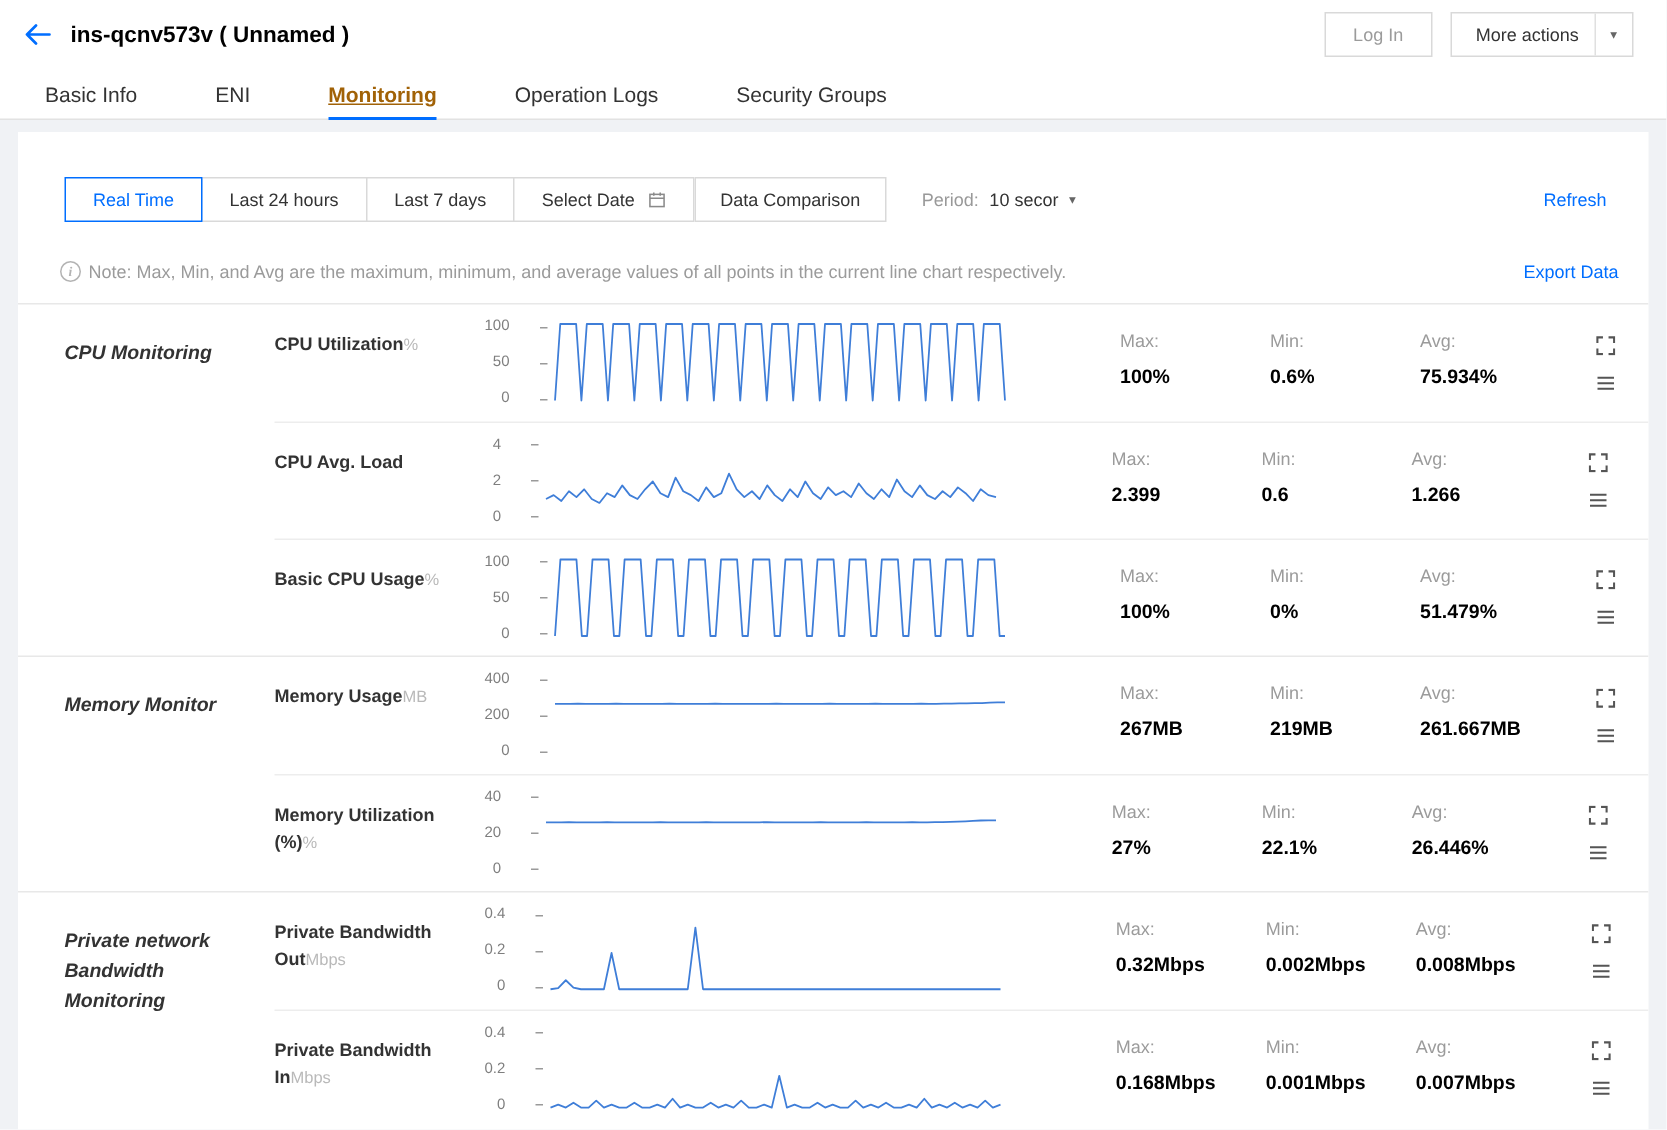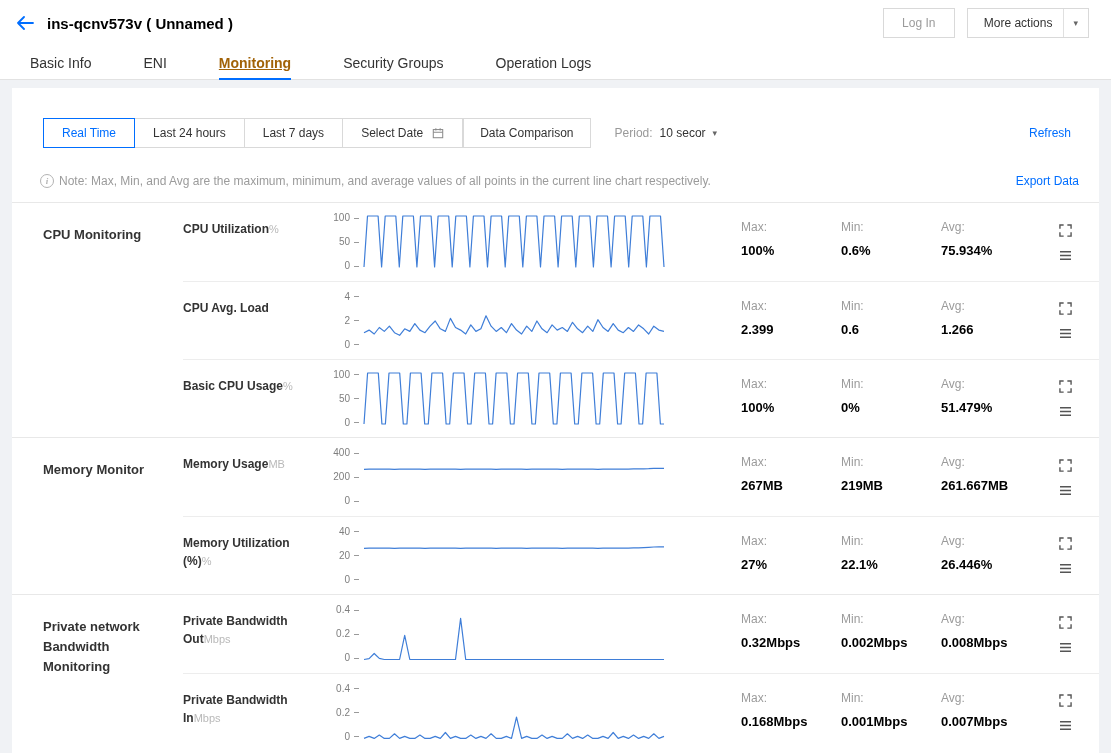--- a/index.html
+++ b/index.html
@@ -51,28 +51,28 @@
   .info-icon {
     width:14px; height:14px; border:1px solid #b3b3b3; border-radius:50%;
     display:inline-flex; align-items:center; justify-content:center;
     font-size:9px; color:#b3b3b3; margin-right:5px; flex:none;
     font-family:"Liberation Serif", serif; font-style:italic; font-weight:700;
   }
   .export { margin-left:auto; }
   
   .msection { display:flex; }
   .msection + .msection { border-top:1px solid #e8e8e8; }
-  .sec-title { flex:0 0 171px; padding:22px 12px 0 31px; font-size:13px; font-weight:700; color:#333; line-height:1.55; }
+  .sec-title { flex:0 0 171px; padding:22px 12px 0 31px; font-size:13px; font-weight:700; color:#333; line-height:1.55;font-style:italic; }
   .sec-rows { flex:1; min-width:0; }
   .mrow { display:flex; height:78px; align-items:center; padding-right:12px; }
   .mrow + .mrow { border-top:1px solid #ededed; }
   .metric { flex:0 0 140px; align-self:flex-start; padding:17px 8px 0 0; font-size:12px; font-weight:700; color:#333; line-height:1.5; }
   .munit { color:#b9b9b9; font-weight:400; font-size:11px; }
   .yticks { flex:0 0 36px; height:58px; display:flex; flex-direction:column; justify-content:space-between; align-items:flex-end; font-size:10px; color:#7e7e7e; padding:0 0 0 0; }
-  .ytick { display:flex; align-items:center; gap:4px; line-height:1; }
+  .ytick { display:flex; align-items:center; gap:20px; line-height:1; }
   .dash { width:5px; height:1px; background:#9a9a9a; display:inline-block; }
   .chart-svg { flex:0 0 310px; height:58px; margin-left:2px; }
   .stat { align-self:flex-start; padding-top:17px; display:flex; flex-direction:column; gap:9px; font-size:12px; }
   .stat .slabel { color:#9b9b9b; }
   .stat .sval { color:#000; font-size:13px;font-weight:bold; }
   .stat.max { margin-left:70px; width:100px; }
   .stat.min { width:100px; }
   .stat.avg { width:110px; }
   .rowicons { width:28px; display:flex; flex-direction:column; gap:13px; align-items:center; }
   .icon-btn { display:inline-flex; cursor:pointer; }
@@ -101,24 +101,24 @@
   <div class="tab">
       <span>Basic Info</span>
     </div>
   <div class="tab">
       <span>ENI</span>
     </div>
   <div class="tab active">
       <span>Monitoring</span>
     </div>
   <div class="tab">
+      <span>Operation Logs</span>
+    </div>
+  <div class="tab">
       <span>Security Groups</span>
-    </div>
-  <div class="tab">
-      <span>Operation Logs</span>
     </div>
 </nav>
 
 <div class="content">
   <div class="card">
 
     <div class="toolbar">
       <div class="seg">
         <button class="btn active">Real Time</button>
         <button class="btn">Last 24 hours</button>

